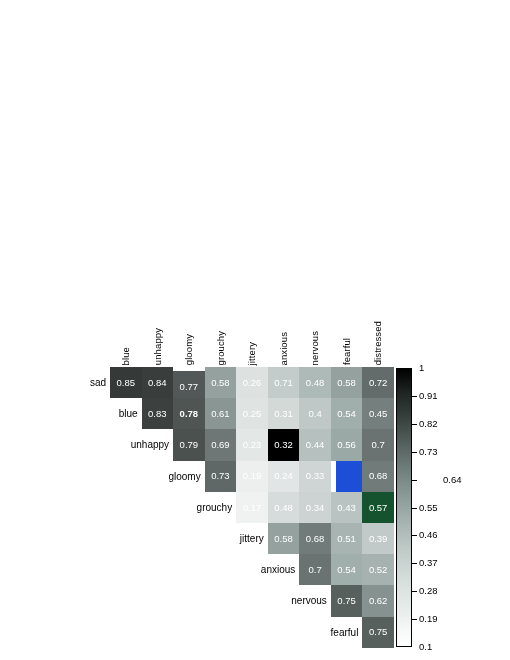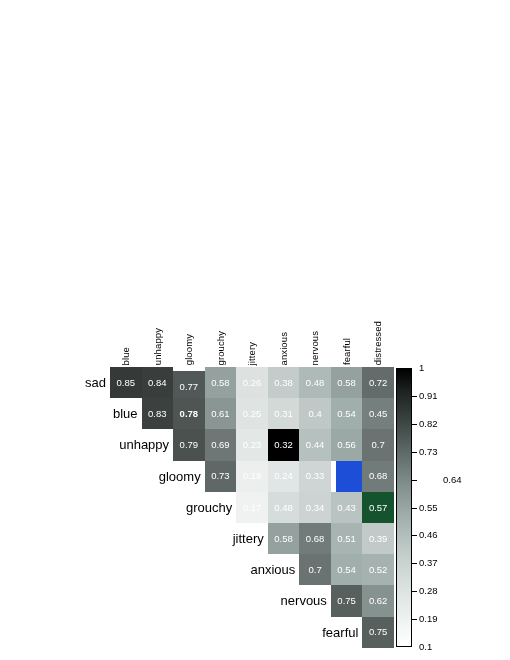--- a/index.html
+++ b/index.html
@@ -82,21 +82,21 @@
   .row-label {
     position: absolute;
     right: 0;
     width: 110px;
     height: 31.2px;
     display: flex;
     align-items: center;
     justify-content: flex-end;
     padding-right: 4px;
     box-sizing: border-box;
-    font-size: 13px;
+    font-size: 10px;
     color: #000000;
     white-space: nowrap;
   }
 
   
   #colorbar-wrap {
     position: absolute;
     left: 396px;
     top: 368px;
     width: 110px;
@@ -174,21 +174,21 @@
         <span>distressed</span>
       </div>
     </div>
 
   <div id="grid">
       <div class="cell" style="left: 0px; top: 0px; background: rgb(53, 58, 57);">0.85</div>
       <div class="cell" style="left: 31.55px; top: 0px; background: rgb(57, 62, 60);">0.84</div>
       <div class="cell" style="left: 63.1px; top: 4px; background: rgb(81, 88, 87);">0.77</div>
       <div class="cell" style="left: 94.65px; top: 0px; background: rgb(148, 161, 159);">0.58</div>
       <div class="cell" style="left: 126.2px; top: 0px; background: rgb(221, 226, 225);">0.26</div>
-      <div class="cell" style="left: 157.75px; top: 0px; background: rgb(195, 204, 202);">0.38</div>
+      <div class="cell" style="left: 157.75px; top: 0px; background: rgb(195, 204, 202);">0.71</div>
       <div class="cell" style="left: 189.3px; top: 0px; background: rgb(174, 186, 183);">0.48</div>
       <div class="cell" style="left: 220.85px; top: 0px; background: rgb(148, 161, 159);">0.58</div>
       <div class="cell" style="left: 252.4px; top: 0px; background: rgb(99, 108, 106);">0.72</div>
       <div class="cell" style="left: 31.55px; top: 31.2px; background: rgb(60, 65, 64);">0.83</div>
       <div class="cell" style="left: 63.1px; top: 31.2px; background: rgb(78, 85, 83); font-weight: bold;">0.78</div>
       <div class="cell" style="left: 94.65px; top: 31.2px; background: rgb(138, 150, 147);">0.61</div>
       <div class="cell" style="left: 126.2px; top: 31.2px; background: rgb(223, 228, 227);">0.25</div>
       <div class="cell" style="left: 157.75px; top: 31.2px; background: rgb(210, 217, 215);">0.31</div>
       <div class="cell" style="left: 189.3px; top: 31.2px; background: rgb(191, 200, 198);">0.4</div>
       <div class="cell" style="left: 220.85px; top: 31.2px; background: rgb(161, 175, 172);">0.54</div>

